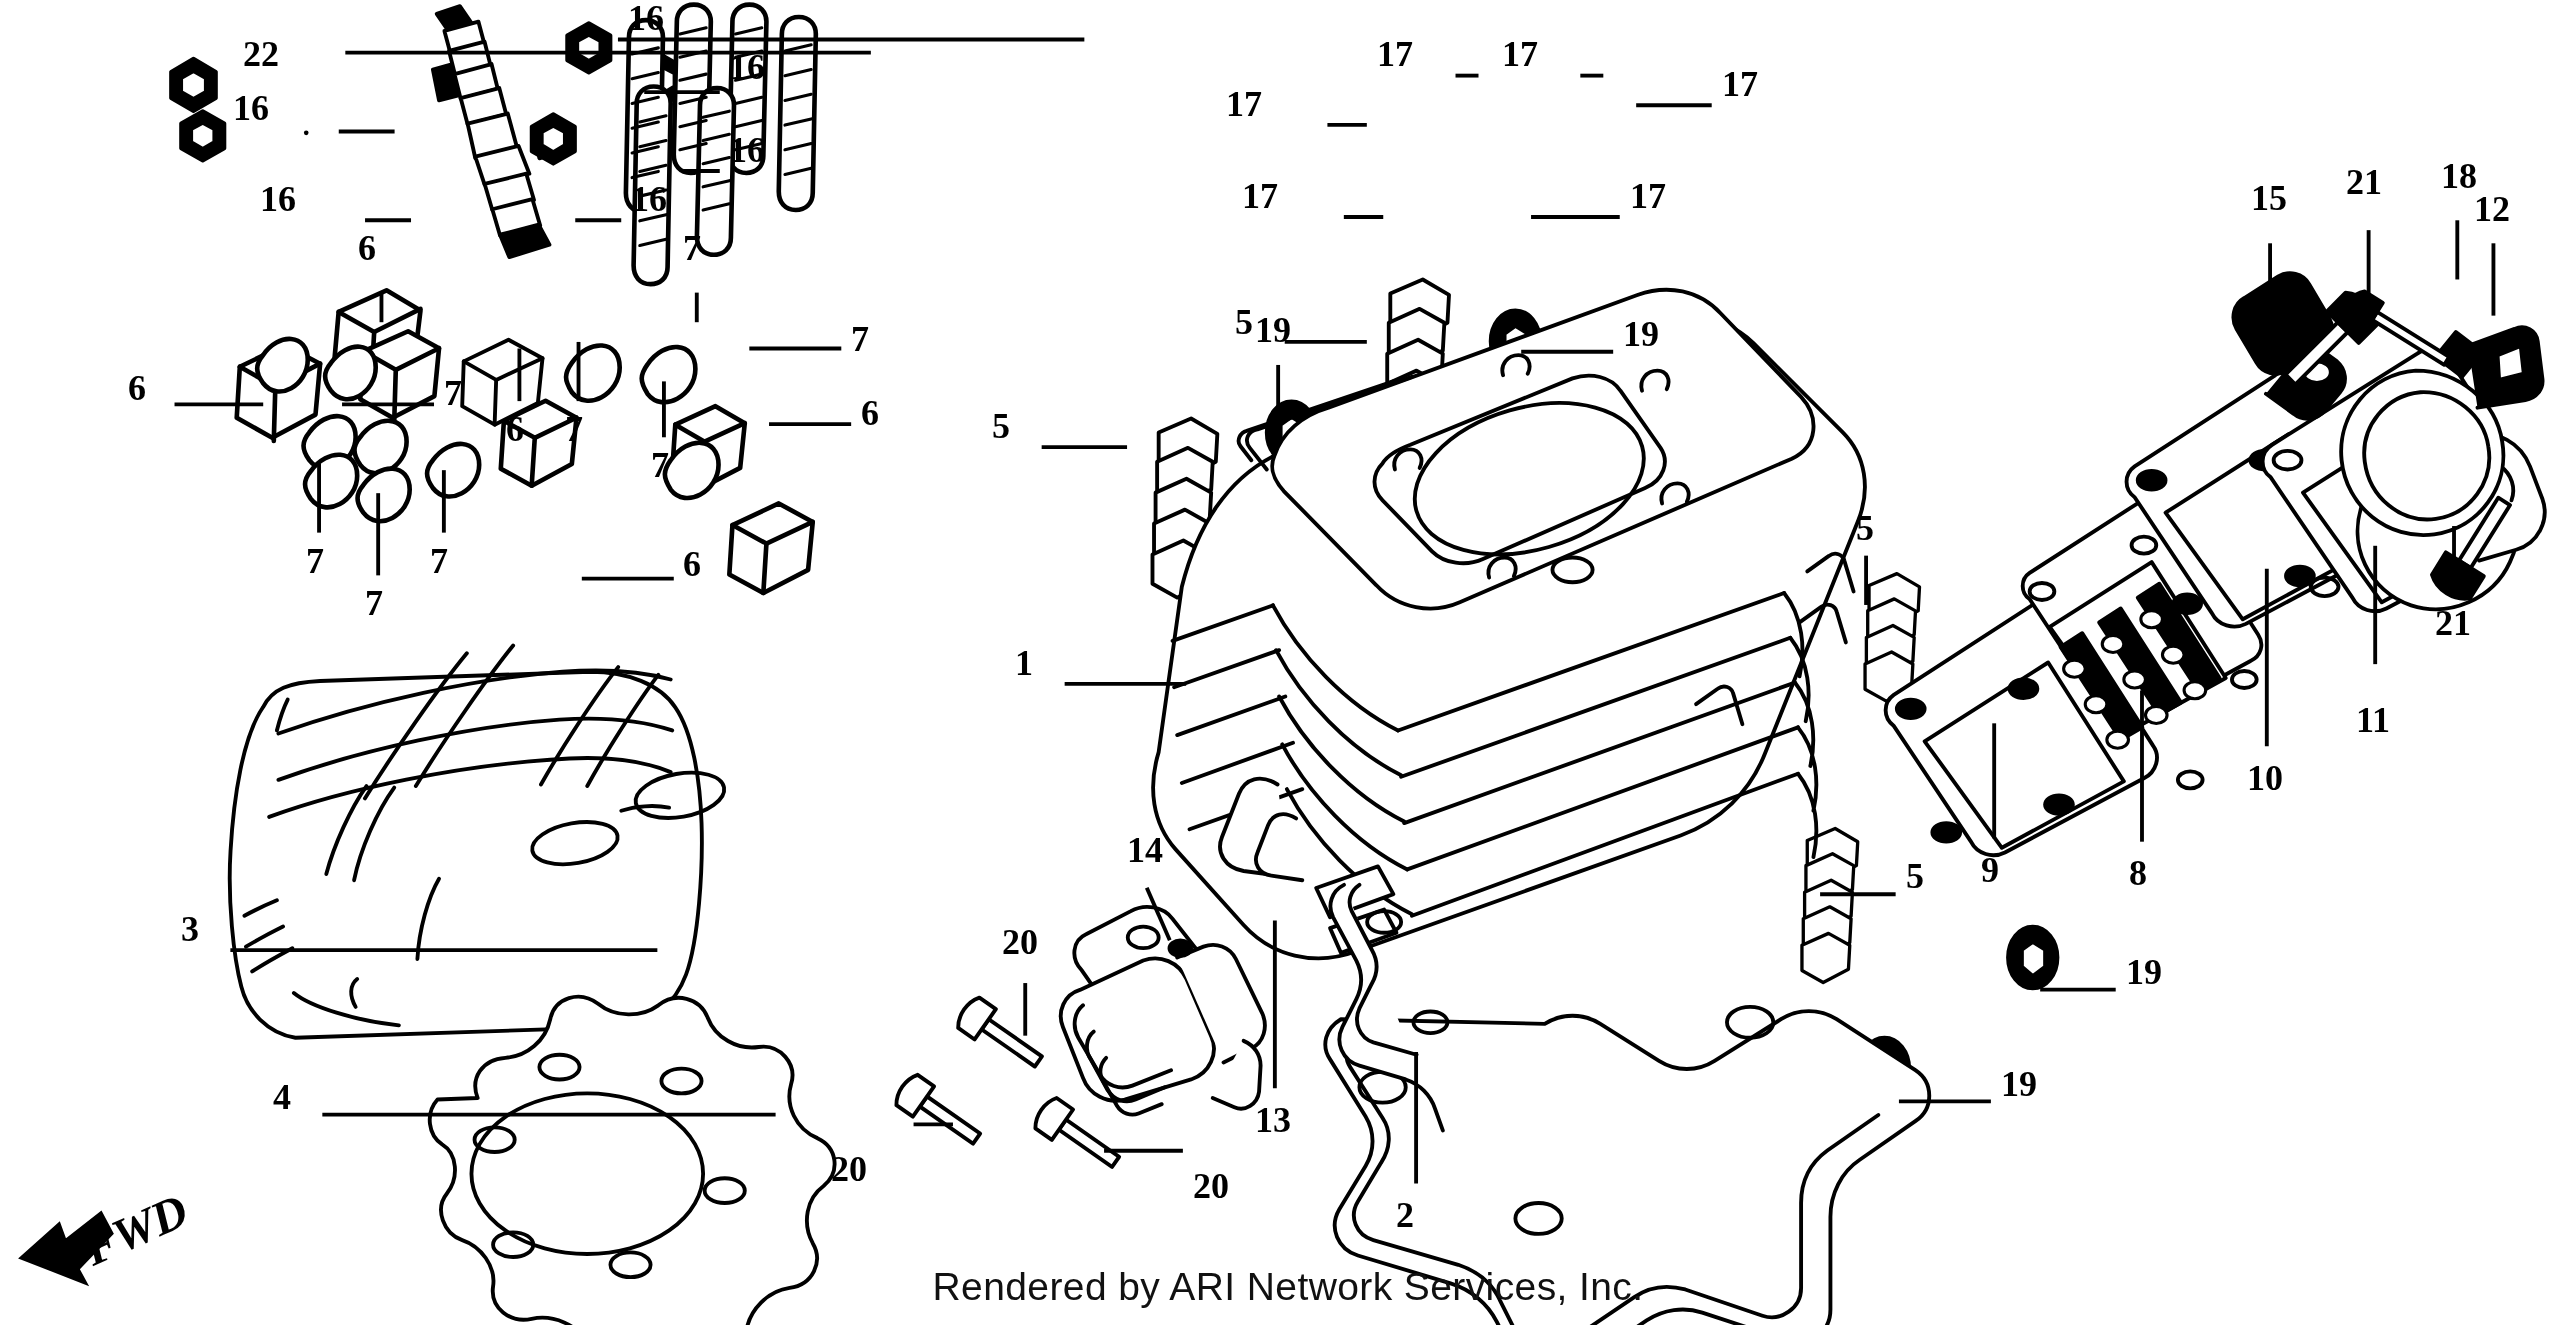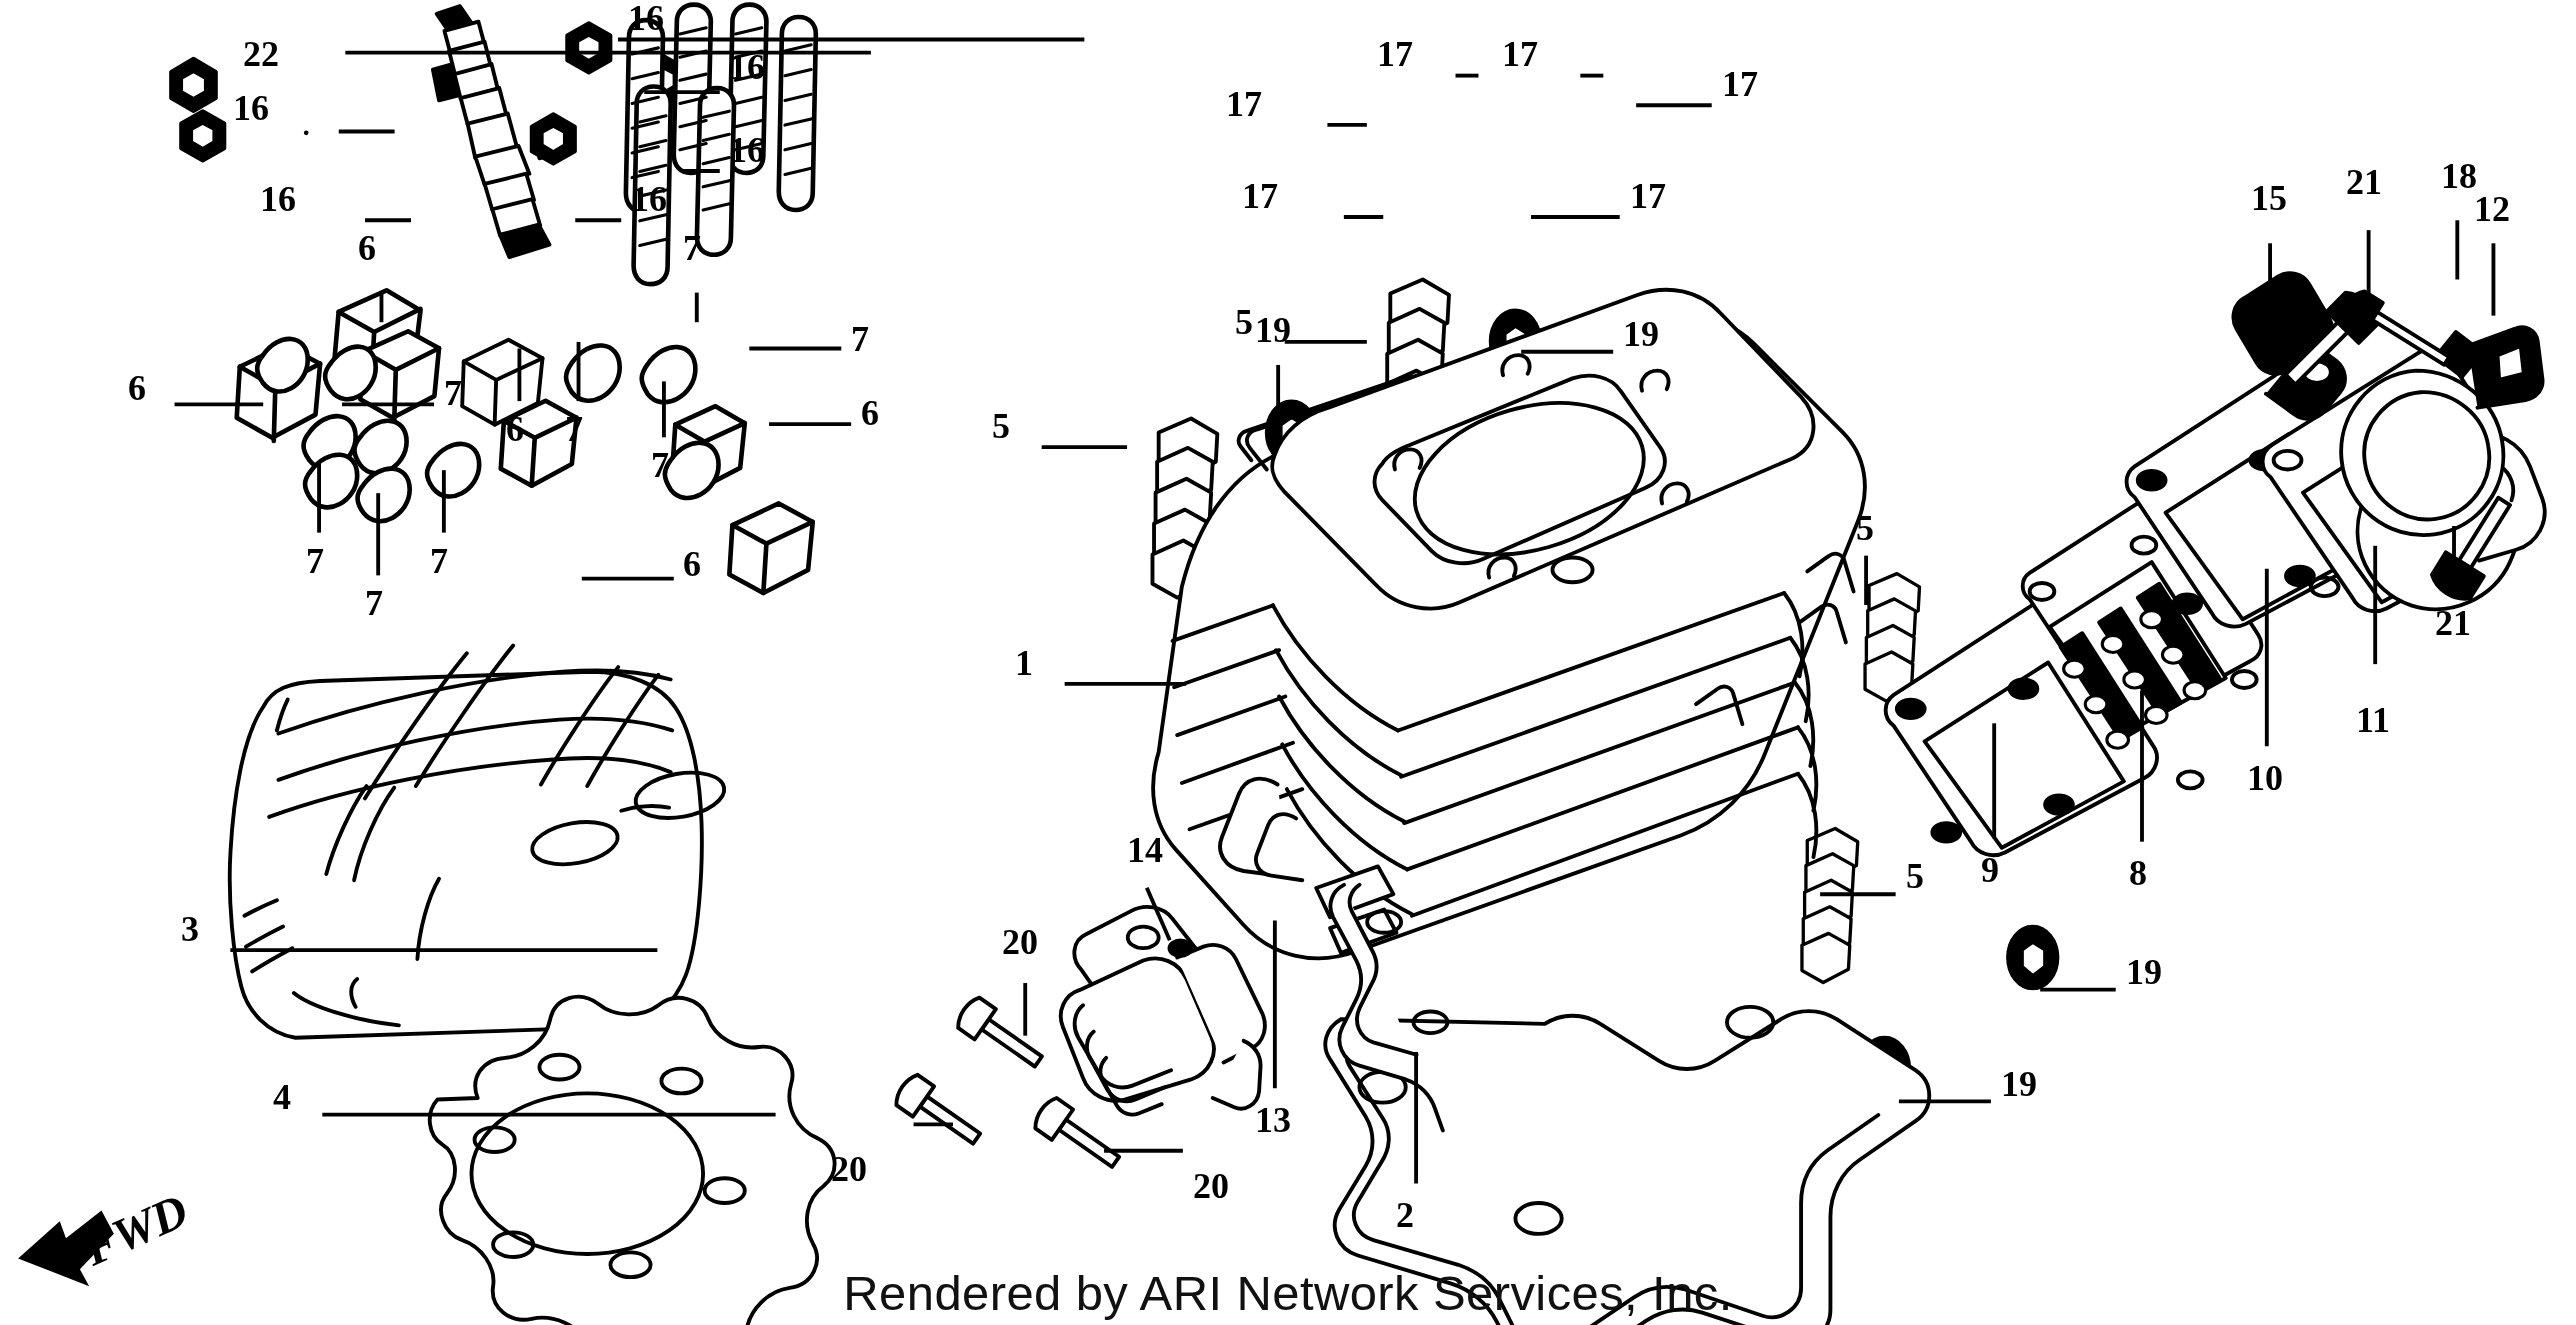--- a/index.html
+++ b/index.html
@@ -5,21 +5,21 @@
   html,body{margin:0;padding:0;background:#fff;}
   body{width:2576px;height:1325px;position:relative;overflow:hidden;
        font-family:"Liberation Sans", sans-serif;color:#000;}
   #sheet{position:absolute;inset:0;background:#fff;}
   svg.layer{position:absolute;left:0;top:0;width:2576px;height:1325px;}
   .callout{position:absolute;font-family:"Liberation Serif", serif;
            font-weight:700;font-size:36px;line-height:1;color:#000;
            white-space:nowrap;}
   .caption{position:absolute;left:0;top:1265px;width:2576px;text-align:center;
            font-family:"Liberation Sans Narrow","Liberation Sans",sans-serif;
-           font-size:49px;letter-spacing:0.4px;color:#111;}
+           font-size:39px;letter-spacing:0.4px;color:#111;}
   .fwd-wrap{position:absolute;left:15.4px;top:1178px;width:224px;height:116px;}
   .fwd-text{position:absolute;left:60px;top:48px;font-family:"Liberation Serif",serif;
             font-style:italic;font-weight:700;font-size:48px;color:#000;
             transform:rotate(-24deg);transform-origin:left top;letter-spacing:-0.8px;}
 </style>
 </head>
 <body>
 
 <div id="sheet">
 

